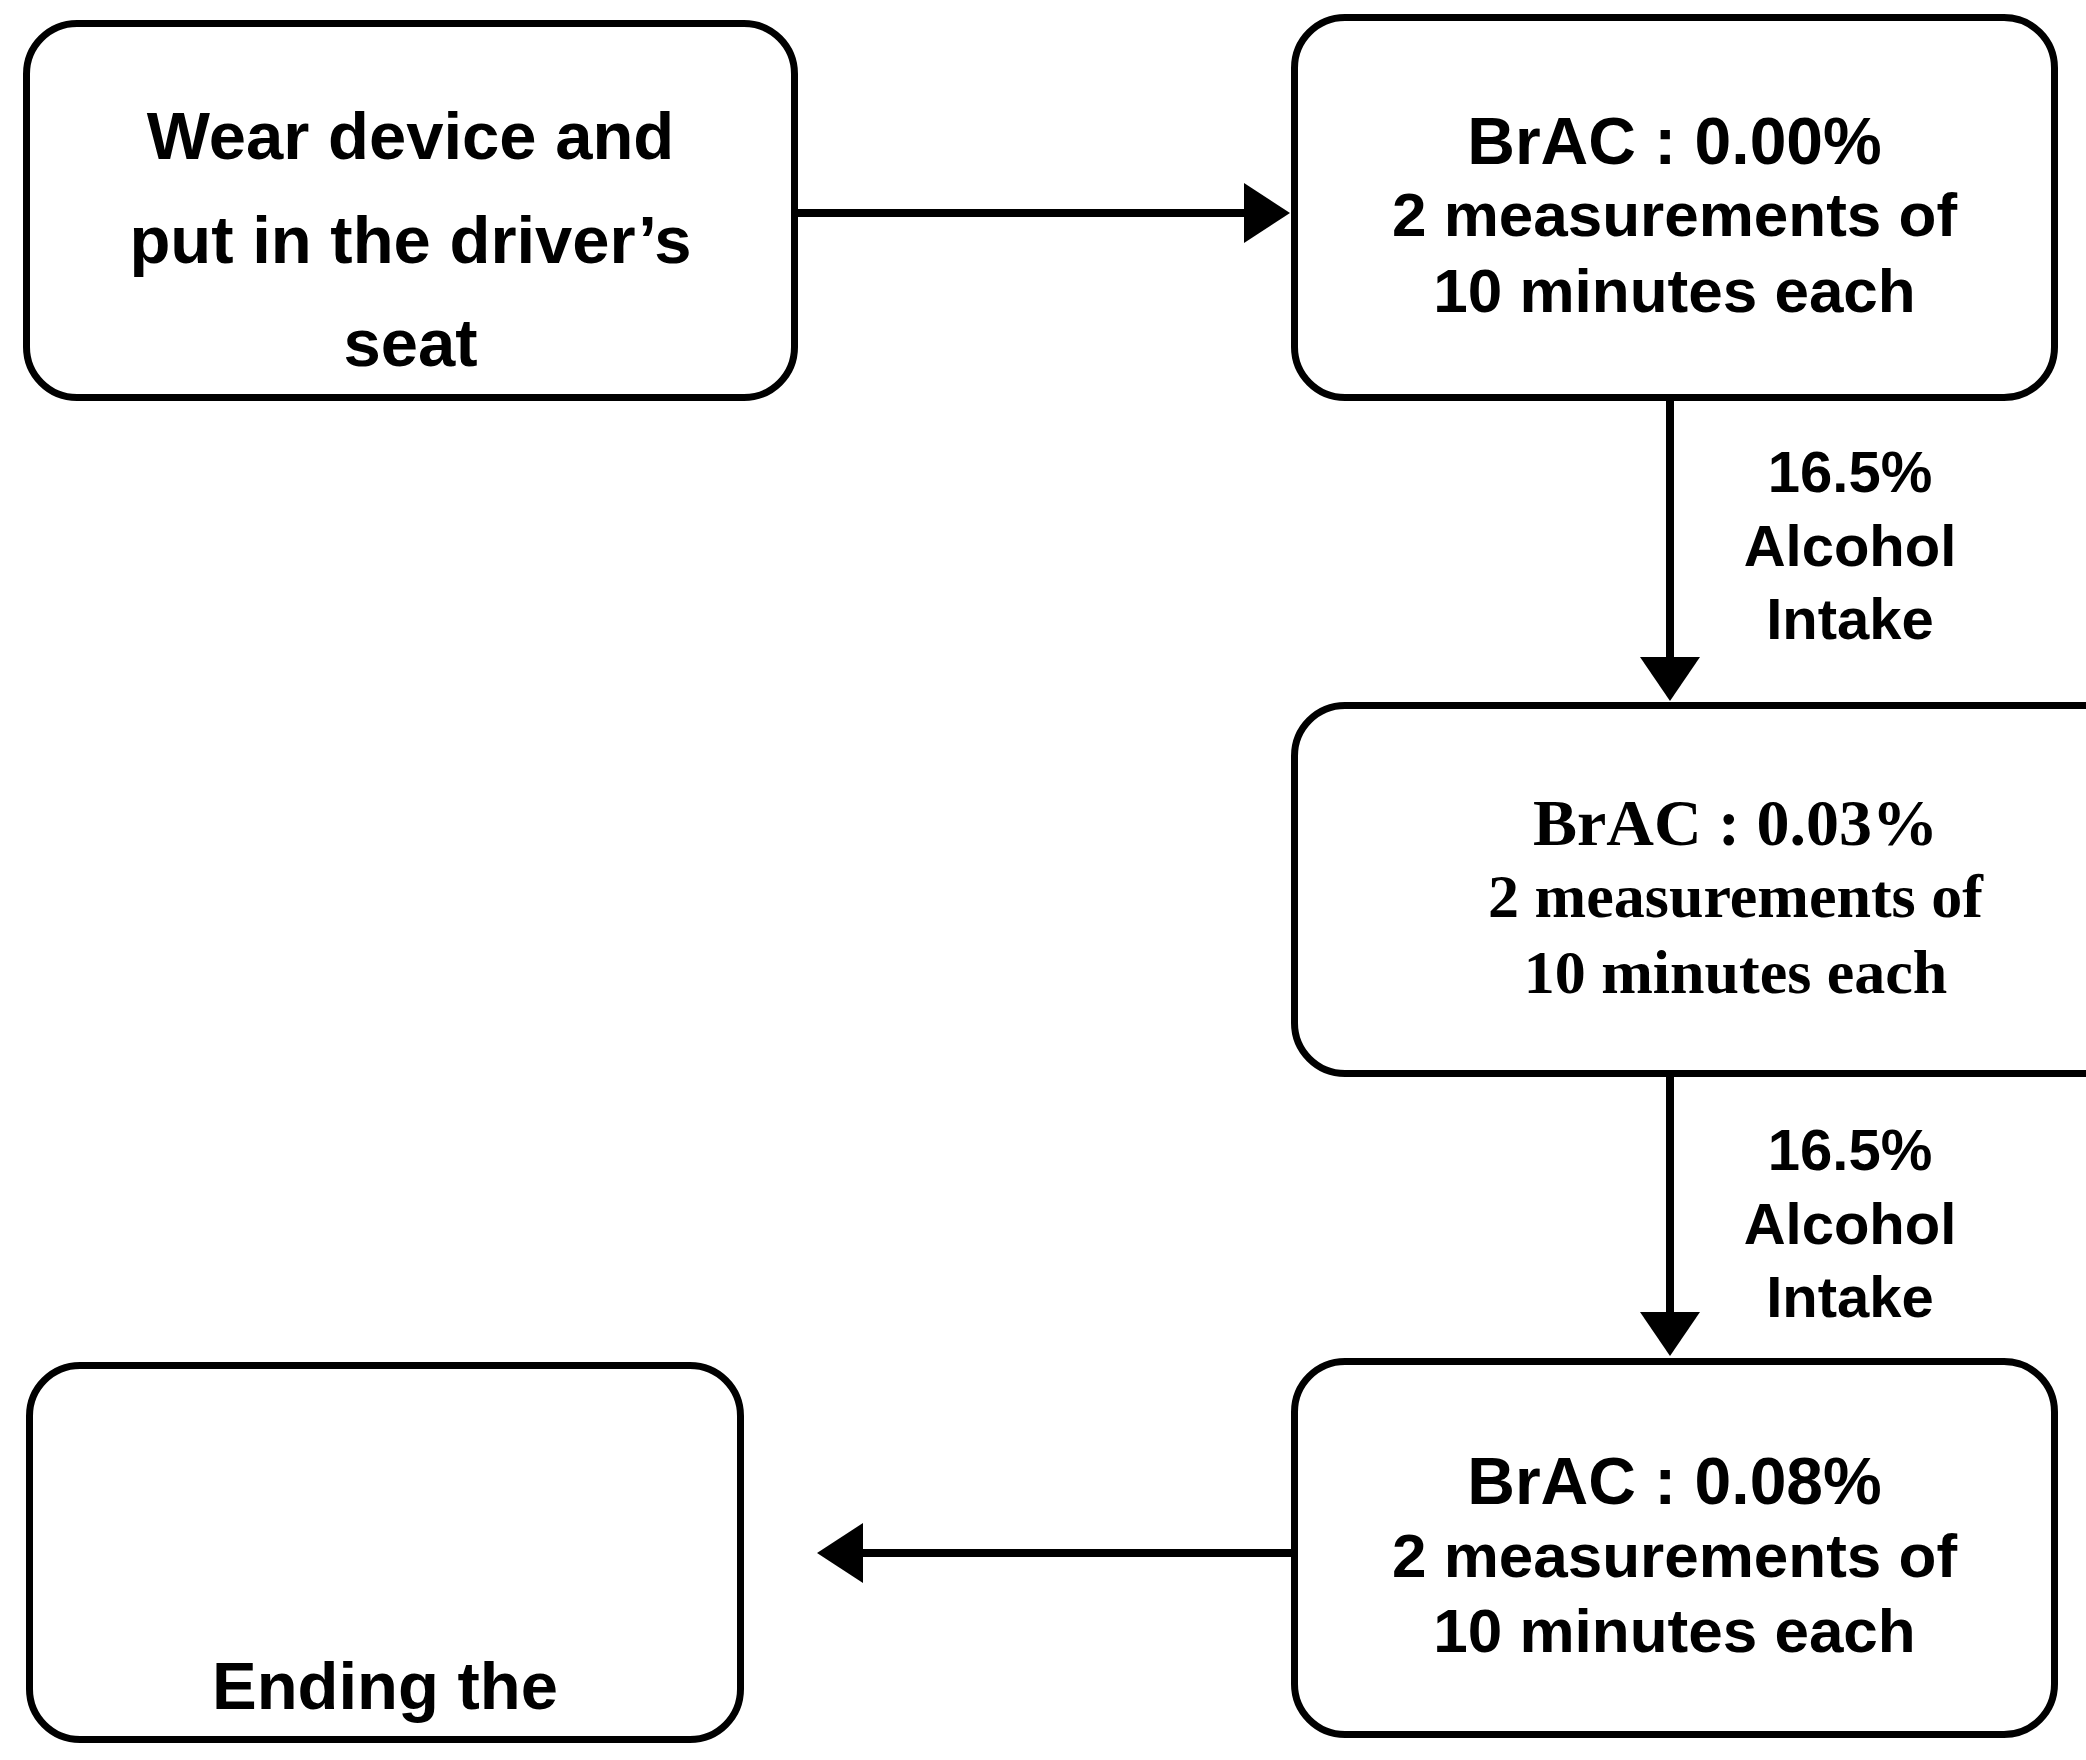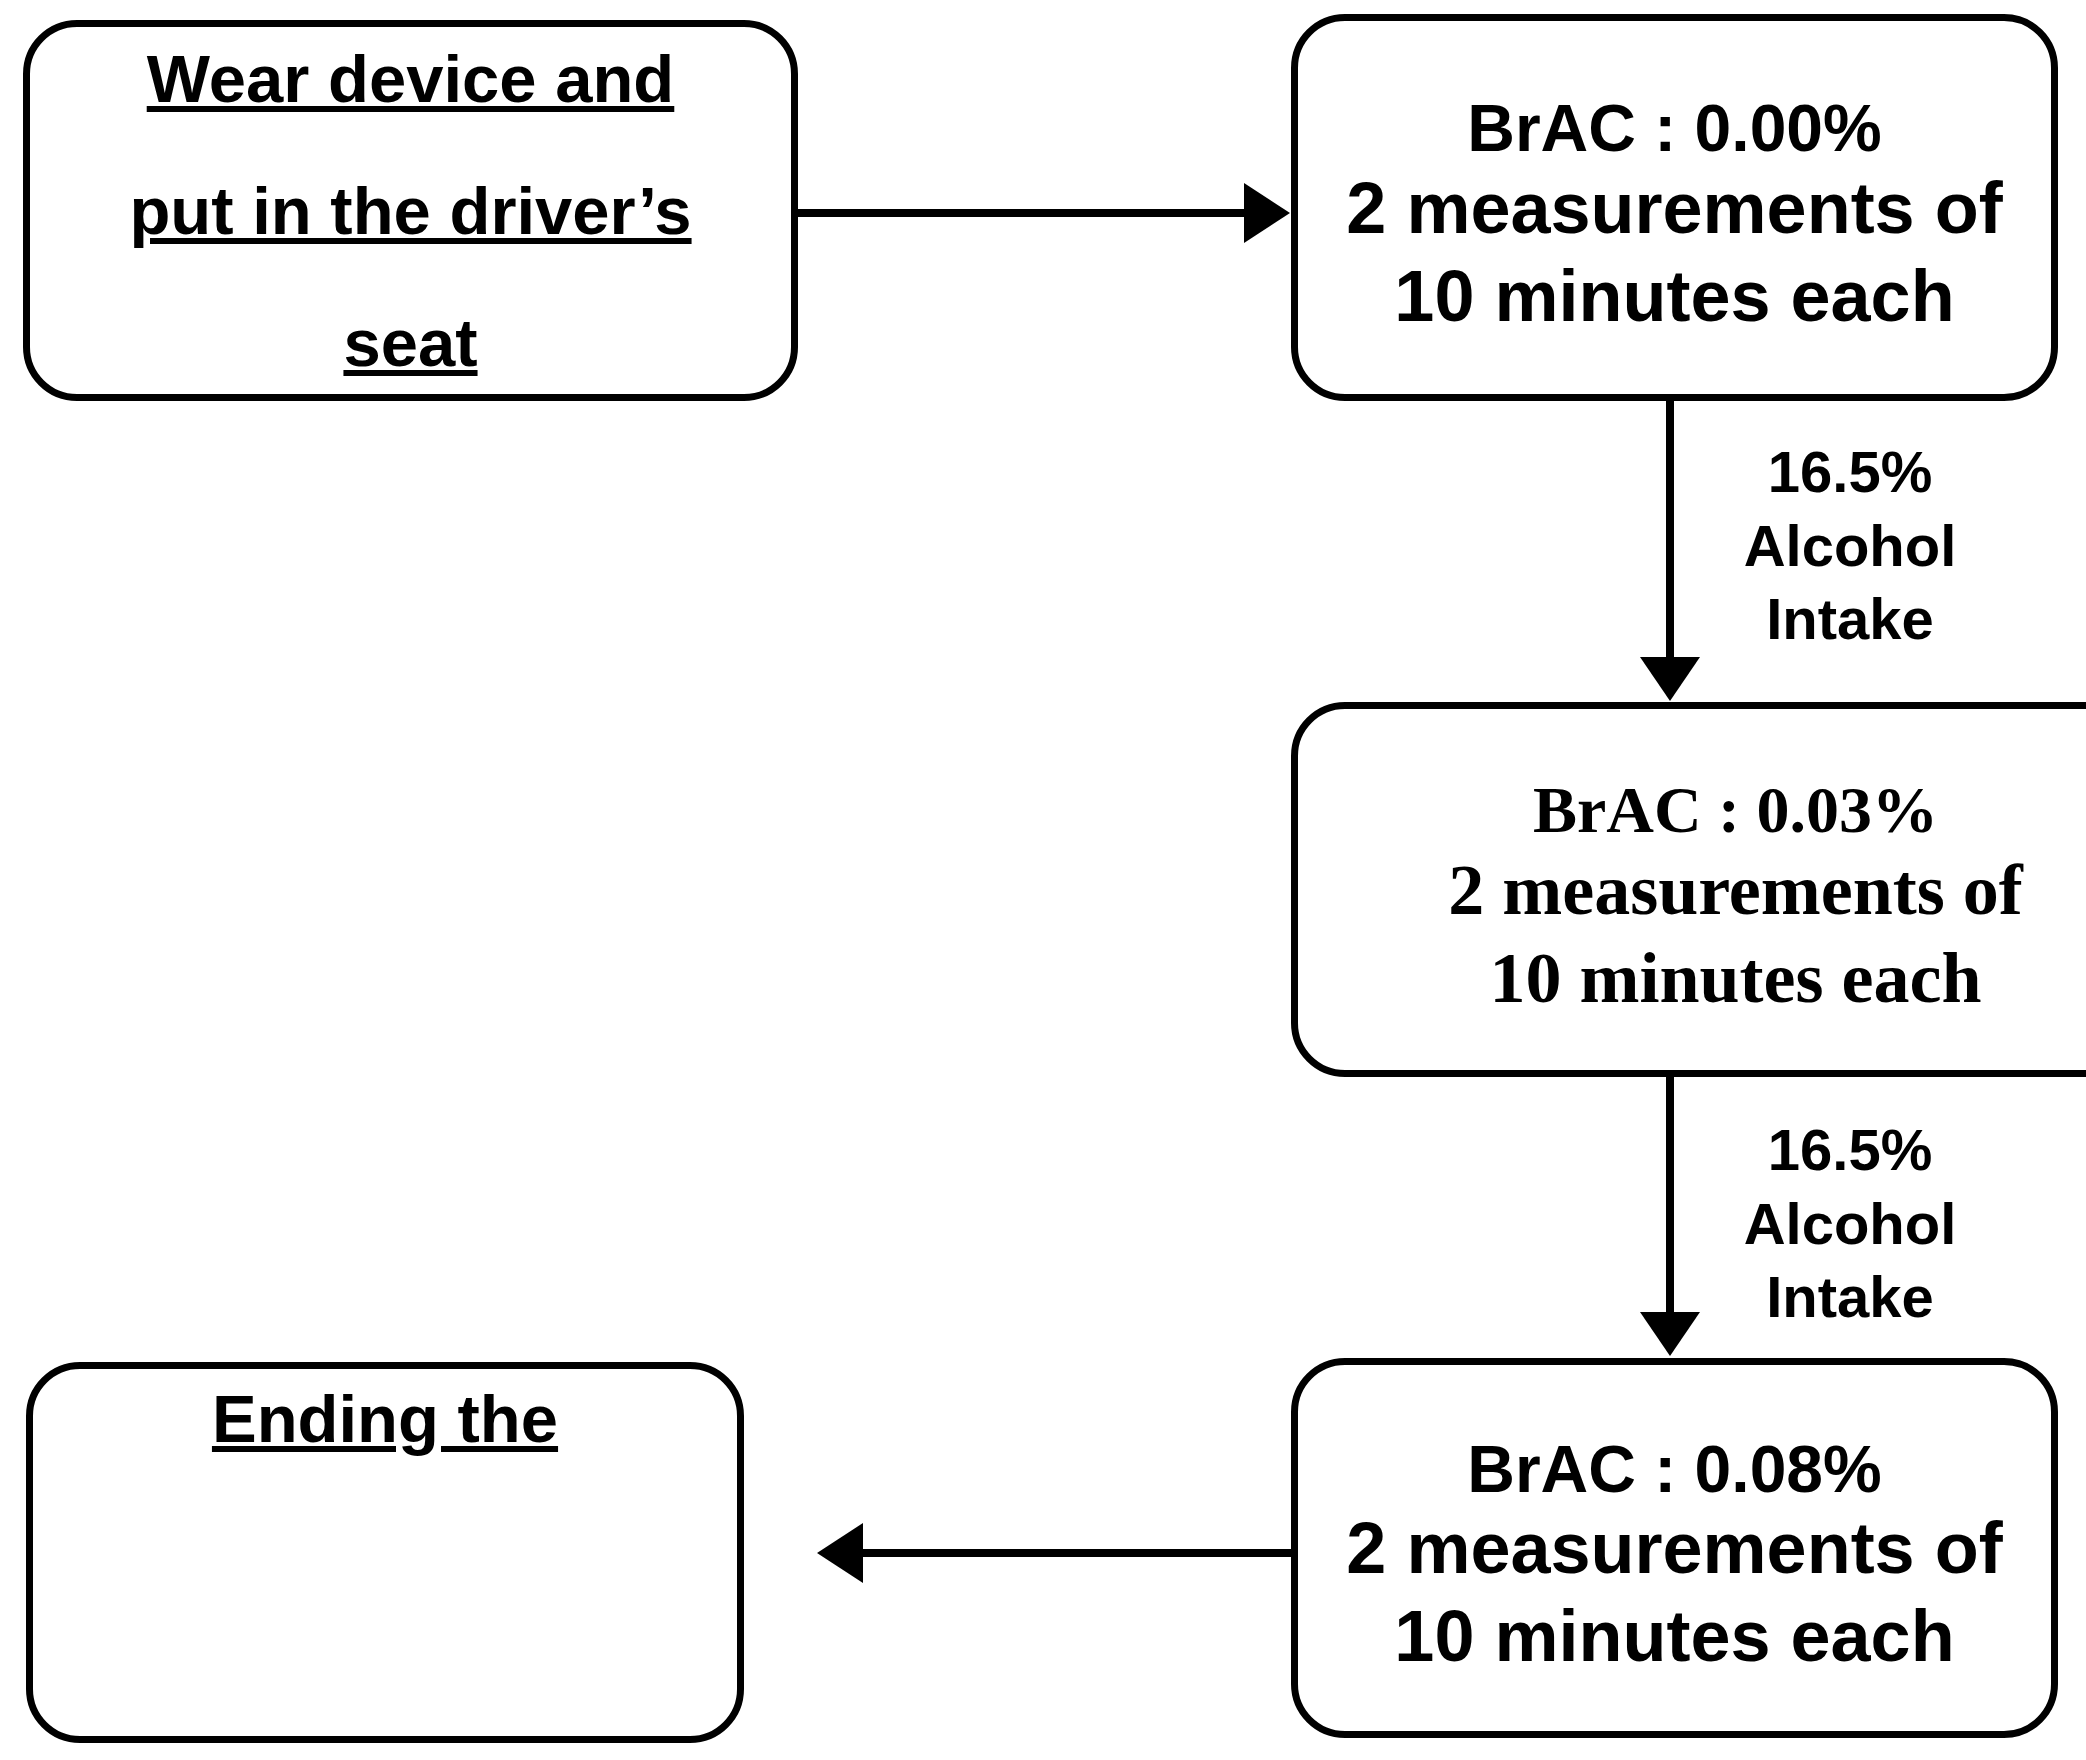--- a/index.html
+++ b/index.html
@@ -22,42 +22,41 @@
     box-sizing: border-box;
     border: 7.6px solid #000000;
     border-radius: 54px;
     background: #ffffff;
     display: flex;
     flex-direction: column;
     align-items: center;
     text-align: center;
   }
   .node-center {
-    justify-content: space-between;
-    text-decoration: underline;
+    justify-content: flex-end;
   }
   .node-split {
     justify-content: center;
     padding: 36px 12.5px 18px 12.5px;
   }
   
   .box-wear {
     left: 23px; top: 20px; width: 775px; height: 381px;
     font-size: 67px; line-height: 1.54;
   }
   
   .box-brac0 { left: 1291px; top: 14px;   width: 767px; height: 387px; }
   .box-brac3 { left: 1291px; top: 702px; width: 889px; height: 375px; font-family: Liberation Serif, serif; }
   .box-brac8 { left: 1291px; top: 1358px; width: 767px; height: 380px; }
   .brac-title {
     font-size: 66px;
     line-height: 1.1;
   }
   .brac-body {
-    font-size: 72px;
+    font-size: 62px;
     line-height: 1.22;
   }
   
   .box-ending {
     left: 26px; top: 1362px; width: 718px; height: 381px;
     font-size: 67px; line-height: 1.5;
   }
   
   .shaft-h {
     position: absolute;

